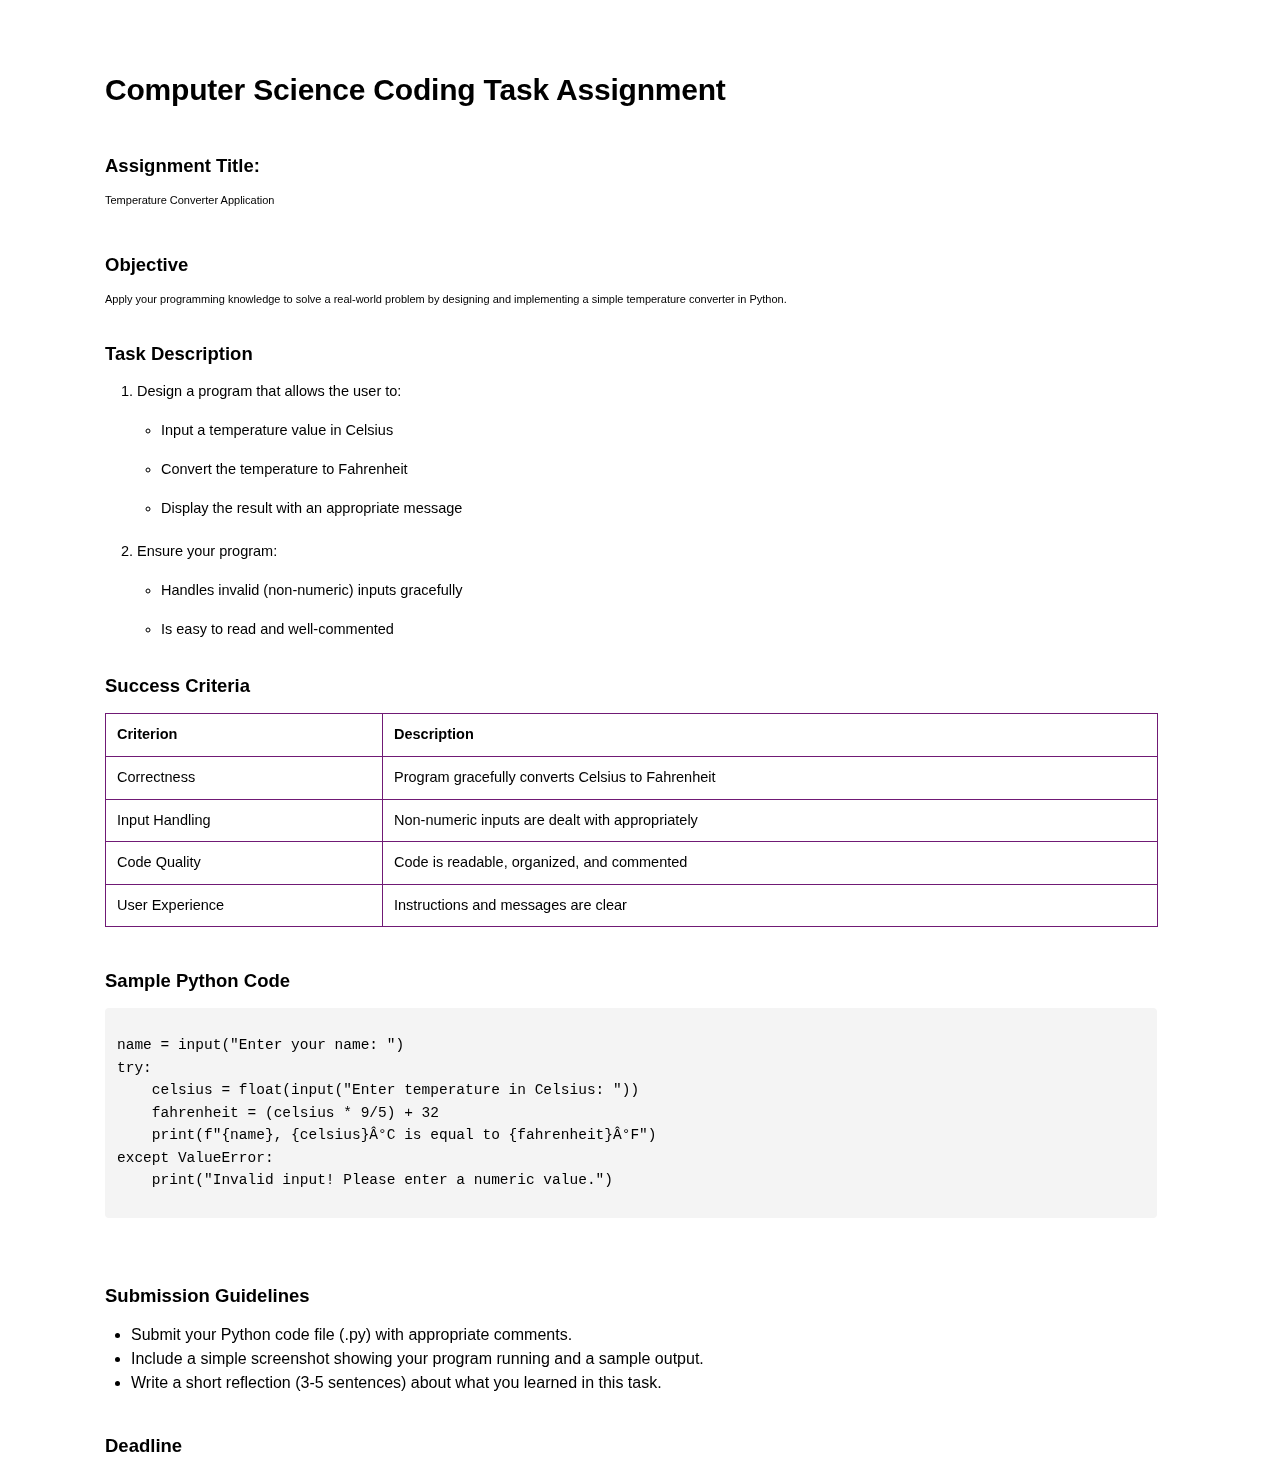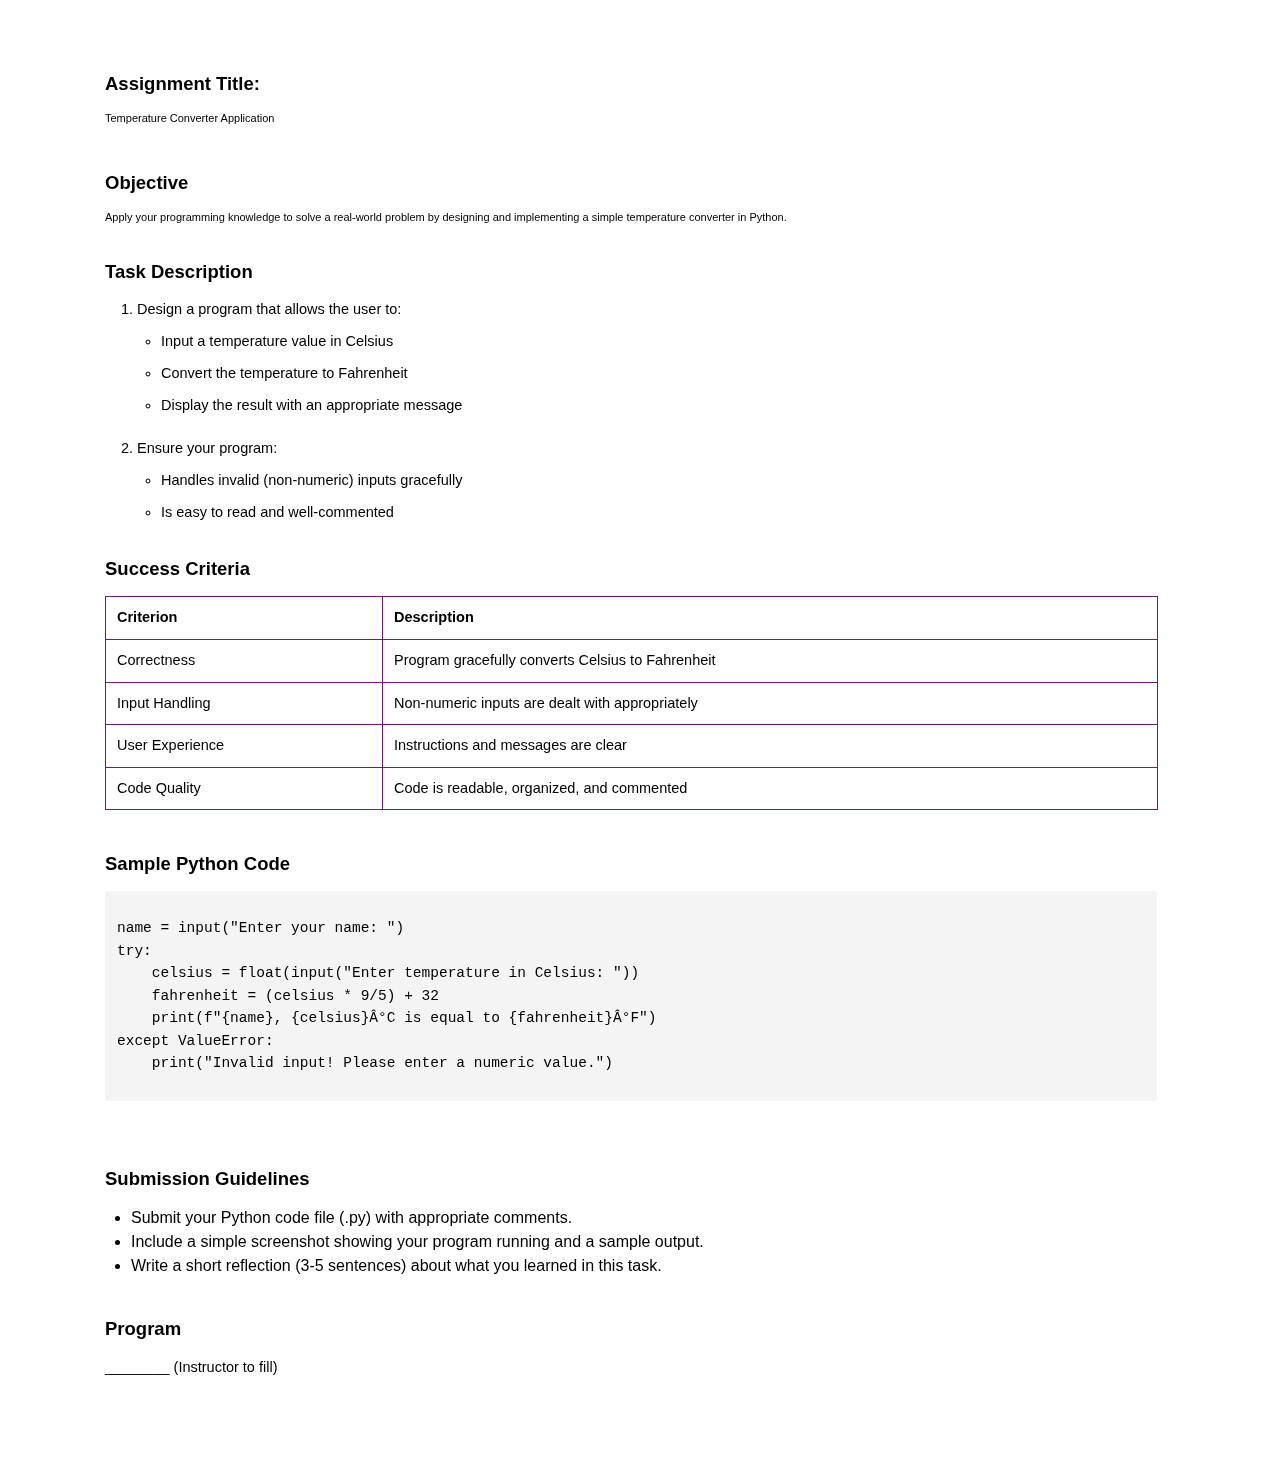--- a/index.html
+++ b/index.html
@@ -59,21 +59,21 @@
   }
   ol.task-list > li + li {
     margin-top: 22px;
   }
   ul.sub-list {
     list-style-type: circle;
     margin: 0;
     padding-left: 24px;
   }
   ul.sub-list > li {
-    margin: 11px 0;
+    margin: 18px 0;
   }
 
   
   table.criteria-table {
     border-collapse: collapse;
     width: 1052px;
     font-size: 14.5px;
     table-layout: fixed;
   }
   table.criteria-table th,
@@ -122,20 +122,21 @@
     font-size: 14.5px;
     line-height: 1.45;
     margin: 0;
   }
 </style>
 </head>
 <body>
 
 <div class="page">
 
+  <h1 class="doc-title">Computer Science Coding Task Assignment</h1>
 
   <div class="section tight">
     <h2 class="section-title">Assignment Title:</h2>
     <p class="body-text">Temperature Converter Application</p>
   </div>
 
   <div class="section">
     <h2 class="section-title">Objective</h2>
     <p class="body-text">Apply your programming knowledge to solve a real-world problem by designing and implementing a simple temperature converter in Python.</p>
   </div>
@@ -177,26 +178,26 @@
       <tbody>
         <tr>
           <td>Correctness</td>
           <td>Program gracefully converts Celsius to Fahrenheit</td>
         </tr>
         <tr>
           <td>Input Handling</td>
           <td>Non-numeric inputs are dealt with appropriately</td>
         </tr>
         <tr>
+          <td>Code Quality</td>
+          <td>Code is readable, organized, and commented</td>
+        </tr>
+        <tr>
           <td>User Experience</td>
           <td>Instructions and messages are clear</td>
-        </tr>
-        <tr>
-          <td>Code Quality</td>
-          <td>Code is readable, organized, and commented</td>
         </tr>
       </tbody>
     </table>
   </div>
 
   <div class="section" style="margin-top:42px;">
     <h2 class="section-title">Sample Python Code</h2>
     <pre class="code-block">name = input("Enter your name: ")
 try:
     celsius = float(input("Enter temperature in Celsius: "))
@@ -209,17 +210,17 @@
   <div class="section" style="margin-top:66px;">
     <h2 class="section-title">Submission Guidelines</h2>
     <ul class="guideline-list">
       <li>Submit your Python code file (.py) with appropriate comments.</li>
       <li>Include a simple screenshot showing your program running and a sample output.</li>
       <li>Write a short reflection (3-5 sentences) about what you learned in this task.</li>
     </ul>
   </div>
 
   <div class="section" style="margin-top:40px;">
-    <h2 class="section-title">Program</h2>
+    <h2 class="section-title">Deadline</h2>
     <p class="deadline-line"><span>________</span> <span>(Instructor to fill)</span></p>
   </div>
 
 </div>
 
 </body></html>

